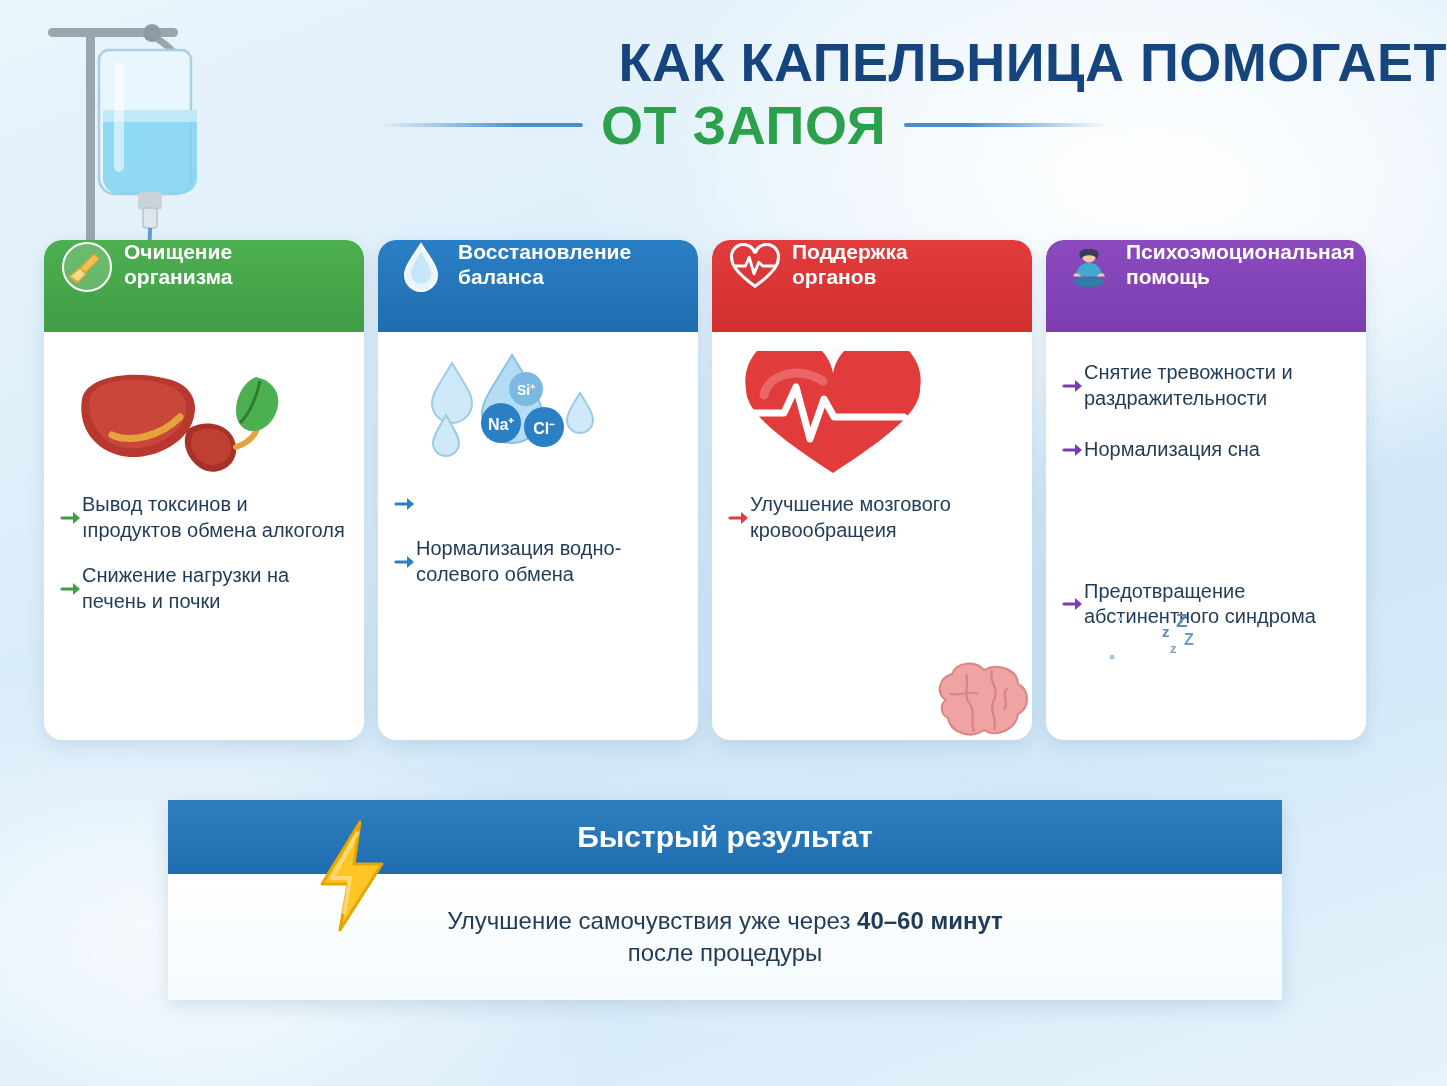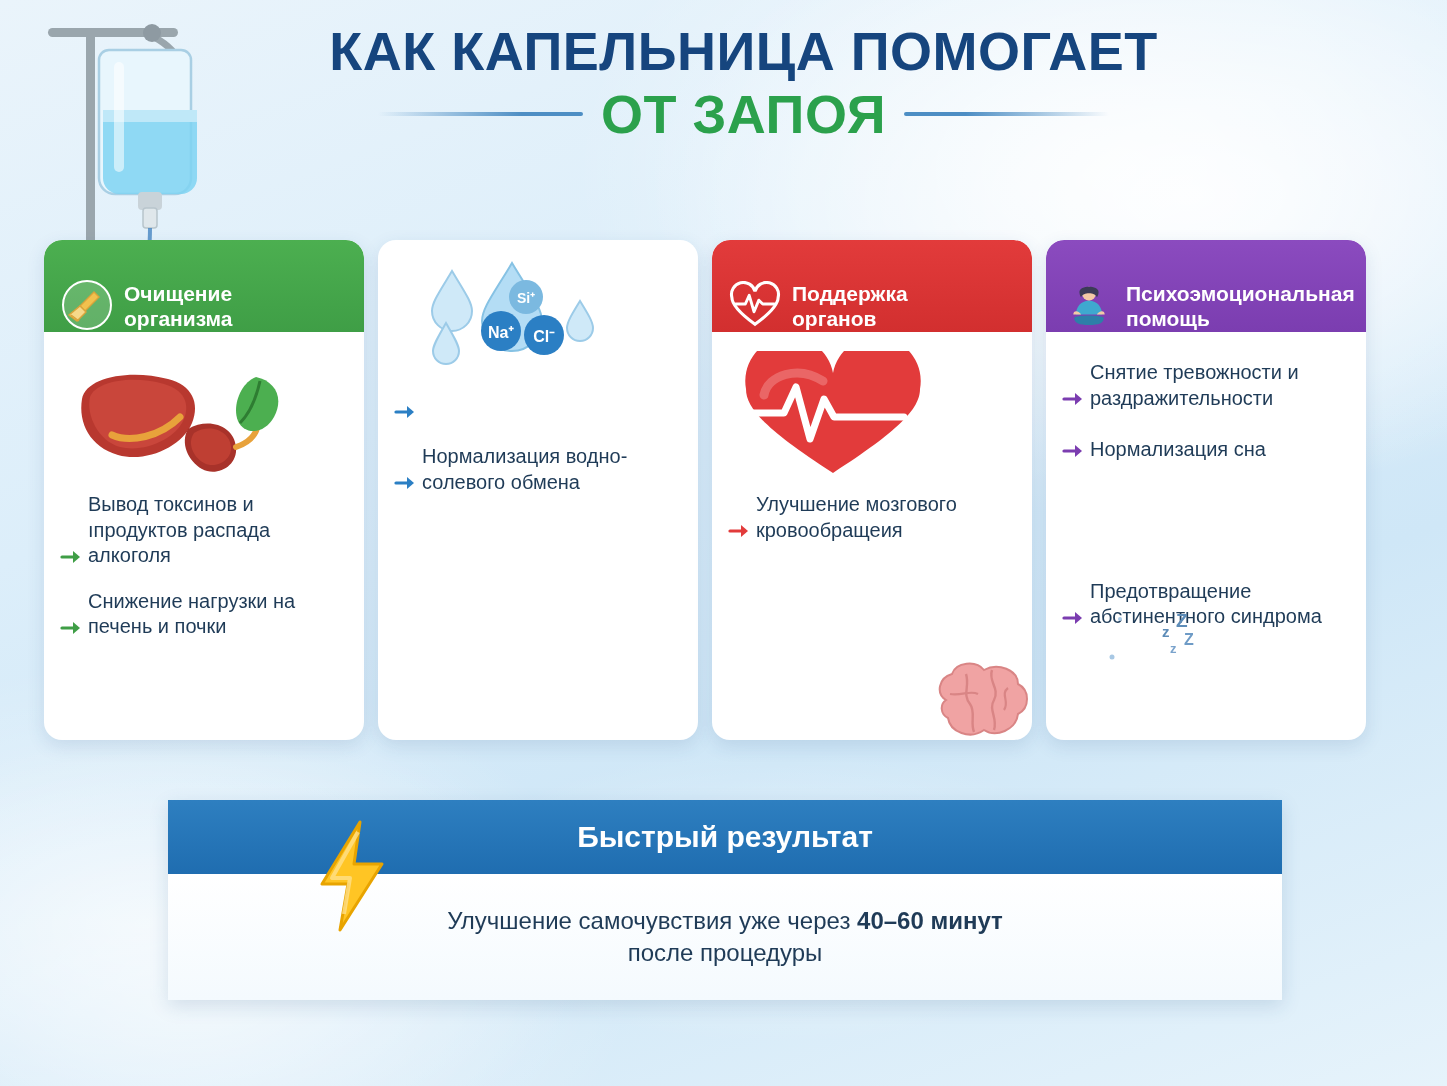--- a/index.html
+++ b/index.html
@@ -14,55 +14,55 @@
     position:relative;
   }
   .bg-swoosh{position:absolute;border-radius:50%;pointer-events:none;}
   .sw1{width:1100px;height:700px;right:-220px;top:-180px;background:radial-gradient(ellipse at center, rgba(255,255,255,.75) 0%, rgba(255,255,255,0) 70%);}
   .sw2{width:900px;height:520px;left:-260px;bottom:-160px;background:radial-gradient(ellipse at center, rgba(255,255,255,.55) 0%, rgba(255,255,255,0) 70%);}
   .sw3{width:700px;height:300px;left:430px;bottom:40px;background:radial-gradient(ellipse at center, rgba(255,255,255,.45) 0%, rgba(255,255,255,0) 70%);}
 
   
   .iv{position:absolute;left:34px;top:6px;width:210px;height:330px;}
   
-  .title-wrap{position:absolute;left:0;right:0;top:23px;text-align:center;margin-left:40px;}
+  .title-wrap{position:absolute;left:0;right:0;top:34px;text-align:right;margin-left:40px;}
   .title-1{
     font-size:54px;font-weight:bold;letter-spacing:.5px;color:#16457e;
     text-transform:uppercase;line-height:1.05;
   }
   .title-2-row{display:flex;align-items:center;justify-content:center;gap:18px;margin-top:6px;}
   .title-2{
     font-size:54px;font-weight:bold;letter-spacing:.5px;color:#2ba14c;
     text-transform:uppercase;line-height:1.05;
   }
   .rule{height:4px;width:205px;border-radius:2px;background:linear-gradient(90deg,rgba(40,110,180,0) 0%,#4d8ec4 70%,#4d8ec4 100%);}
   .rule.right{background:linear-gradient(270deg,rgba(40,110,180,0) 0%,#4d8ec4 70%,#4d8ec4 100%);}
 
   
   .cards{position:absolute;top:240px;left:44px;width:1360px;height:500px;display:flex;gap:14px;}
   .card{
     width:320px;background:#fff;border-radius:18px;
     box-shadow:0 6px 18px rgba(35,80,130,.13);
     display:flex;flex-direction:column;overflow:hidden;position:relative;
   }
   .card-head{
-    height:92px;border-radius:18px 18px 0 0;display:flex;align-items:flex-end;gap:10px;
-    padding:0 14px 0 16px;color:#fff;box-sizing:border-box;
+    height:92px;border-radius:18px 18px 0 0;display:flex;align-items:flex-start;gap:10px;
+    padding:0 14px 16px 16px;color:#fff;box-sizing:border-box;
   }
   .card-head .hd-icon{flex:0 0 auto;width:54px;height:54px;display:flex;align-items:center;justify-content:center;}
   .card-head .hd-text{font-size:21px;font-weight:bold;line-height:1.18;}
   .c-green .card-head{background:linear-gradient(180deg,#4caf50 0%,#3f9e46 100%);}
   .c-blue .card-head{background:linear-gradient(180deg,#2b7fc4 0%,#1f6db0 100%);}
   .c-red .card-head{background:linear-gradient(180deg,#e23b3b 0%,#d22f2f 100%);}
   .c-purple .card-head{background:linear-gradient(180deg,#8b4bbf 0%,#7b3db0 100%);}
 
   .card-body{flex:1;padding:14px 16px 18px 16px;display:flex;flex-direction:column;}
   .art{height:140px;display:flex;align-items:center;position:relative;}
   .bullets{margin-top:6px;display:flex;flex-direction:column;gap:20px;position:relative;}
-  .bullet{display:flex;gap:6px;align-items:flex-end;}
+  .bullet{display:flex;gap:0;align-items:center;}
   .arrow{flex:0 0 auto;margin-top:4px;}
   .btext{font-size:20px;line-height:1.28;color:#1f3b57;}
   .c-purple .bullets{gap:26px;}
   .c-purple .card-body{padding-top:22px;}
 
   
   .moon-wrap{position:absolute;left:34px;top:118px;width:110px;height:60px;}
 
   
   .brain{position:absolute;right:-6px;bottom:-6px;width:112px;height:92px;}
@@ -151,36 +151,48 @@
         </svg>
       </div>
       <div class="bullets">
         <div class="bullet">
           <span class="arrow">
             <svg width="22" height="16" viewBox="0 0 22 16">
                 <path d="M2 8 h13" stroke="#3f9e46" stroke-width="3.2" stroke-linecap="round"></path>
                 <path d="M13 2 l7 6 -7 6 z" fill="#3f9e46"></path>
               </svg>
           </span>
-          <span class="btext">Вывод токсинов и ıпродуктов распада алкоголя</span>
+          <span class="btext">Вывод токсинов и ıпродуктов обмена алкоголя</span>
         </div>
         <div class="bullet">
           <span class="arrow">
             <svg width="22" height="16" viewBox="0 0 22 16">
                 <path d="M2 8 h13" stroke="#3f9e46" stroke-width="3.2" stroke-linecap="round"></path>
                 <path d="M13 2 l7 6 -7 6 z" fill="#3f9e46"></path>
               </svg>
           </span>
           <span class="btext">Снижение нагрузки на печень и почки</span>
         </div>
       </div>
     </div>
   </div>
 
   <div class="card c-blue">
+    <div class="card-head">
+      <span class="hd-icon">
+        <svg width="44" height="54" viewBox="0 0 44 54">
+          <path d="M22 4 C31 18 38 27 38 35 a16 16 0 0 1 -32 0 C6 27 13 18 22 4 z" fill="#e9f6fd" stroke="#ffffff" stroke-width="2"></path>
+          <path d="M22 12 C28 22 32 28 32 34 a10 10 0 0 1 -20 0 C12 28 16 22 22 12 z" fill="#bfe4f7" opacity=".85"></path>
+        </svg>
+      </span>
+      <span class="hd-text">
+        <span>Восстановление</span><br>
+        <span>баланса</span>
+      </span>
+    </div>
     <div class="card-body">
       <div class="art">
         <svg width="230" height="135" viewBox="0 0 230 135">
           <path d="M58 14 C70 34 78 45 78 54 a20 20 0 0 1 -40 0 C38 45 46 34 58 14 z" fill="#cfe9f8" stroke="#9ccbe8" stroke-width="2"></path>
           <path d="M52 66 C60 80 65 88 65 94 a13 13 0 0 1 -26 0 C39 88 44 80 52 66 z" fill="#cfe9f8" stroke="#9ccbe8" stroke-width="2"></path>
           <path d="M186 44 C194 57 199 65 199 71 a13 13 0 0 1 -26 0 C173 65 178 57 186 44 z" fill="#cfe9f8" stroke="#9ccbe8" stroke-width="2"></path>
           <path d="M118 6 C136 36 148 51 148 64 a30 30 0 0 1 -60 0 C88 51 100 36 118 6 z" fill="#b4ddf5" stroke="#86c2e4" stroke-width="2"></path>
           <circle cx="132" cy="40" r="17" fill="#7bb9e0"></circle>
           <text x="132" y="46" font-family="Liberation Sans, sans-serif" font-size="14" font-weight="bold" fill="#ffffff" text-anchor="middle">Si⁺</text>
           <circle cx="107" cy="74" r="20" fill="#2b7fc4"></circle>

